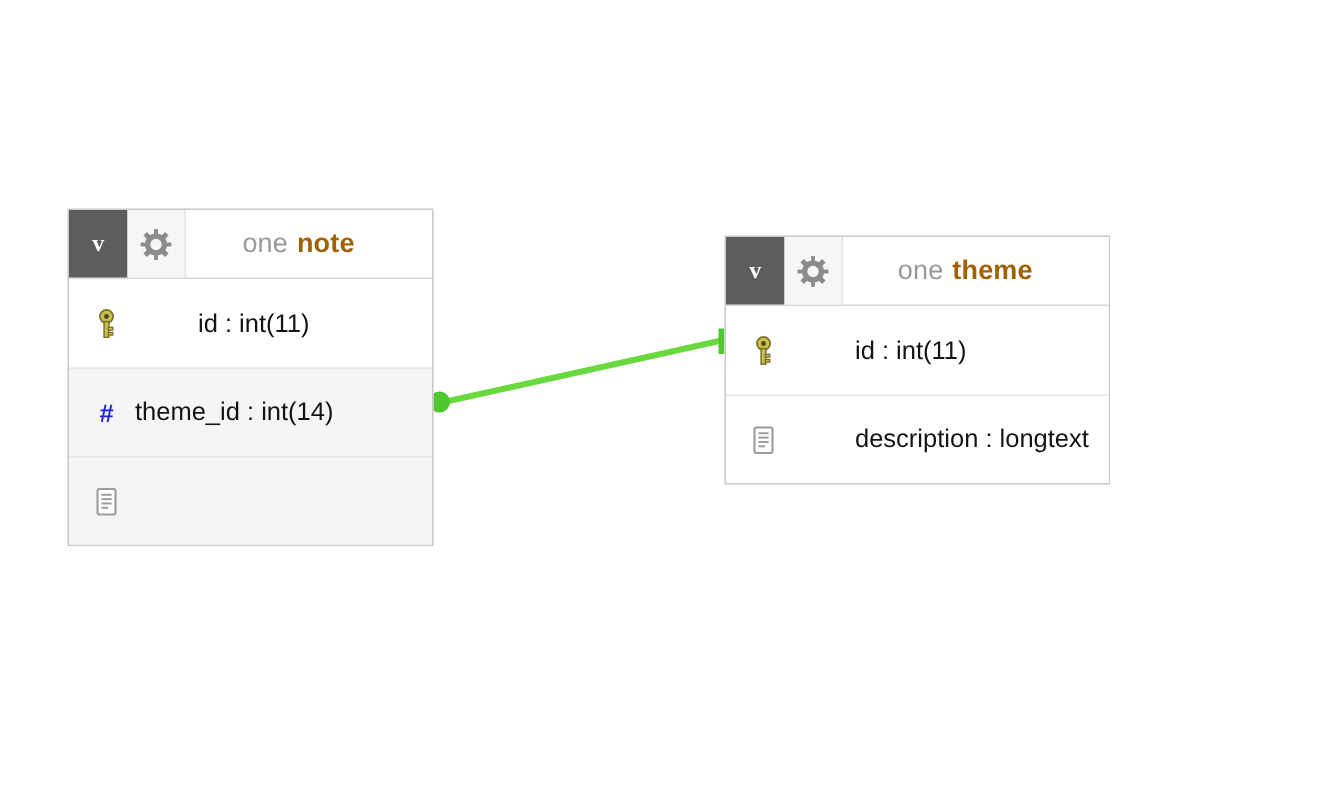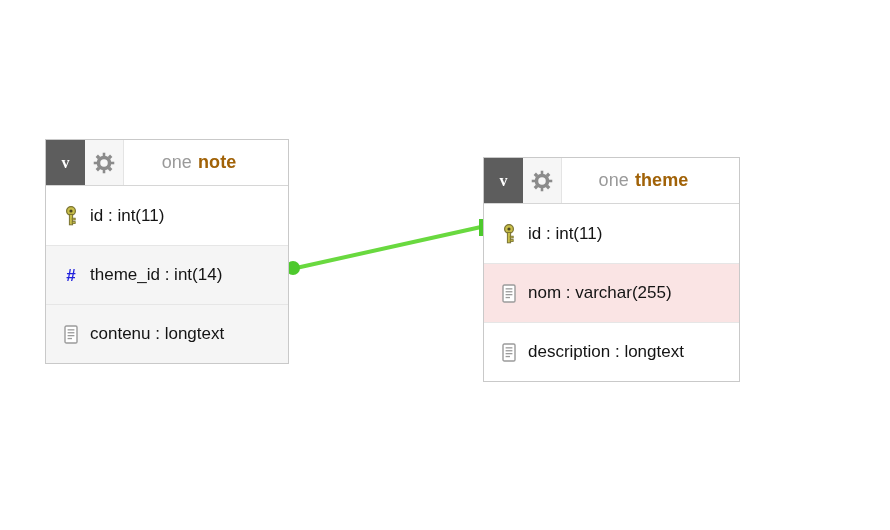--- a/index.html
+++ b/index.html
@@ -94,21 +94,21 @@
     height: 59px;
     padding-left: 13px;
     box-sizing: border-box;
     font-size: 17px;
     color: #141414;
     white-space: nowrap;
   }
   .attr-row + .attr-row {
     border-top: 1px solid #e6e6e6;
   }
-  .attr-row.bg-white  { background: #ffffff; }
+  .attr-row.bg-white  { background: #ffffff; gap: 42px; }
   .attr-row.bg-grey   { background: #f5f5f5; }
   .attr-row.bg-pink   { background: #fae4e4; }
 
   .attr-icon {
     width: 24px;
     min-width: 24px;
     height: 22px;
     display: flex;
     align-items: center;
     justify-content: center;
@@ -188,21 +188,20 @@
     <div class="attr-row bg-grey">
       <span class="attr-icon">
         <svg width="15" height="19" viewBox="0 0 15 19" aria-hidden="true">
           <rect x="1" y="1" width="12" height="17" rx="1.3" fill="#ffffff" stroke="#9b9b9b" stroke-width="1.4"></rect>
           <rect x="3.6" y="4.2" width="6.8" height="1.3" fill="#9b9b9b"></rect>
           <rect x="3.6" y="7.1" width="6.8" height="1.3" fill="#9b9b9b"></rect>
           <rect x="3.6" y="10" width="6.8" height="1.3" fill="#9b9b9b"></rect>
           <rect x="3.6" y="12.9" width="4.4" height="1.3" fill="#9b9b9b"></rect>
         </svg>
       </span>
-      <span class="attr-label">contenu : longtext</span>
     </div>
   </div>
 
   <div class="entity" style="left:483px; top:157px; width:257px;">
 
     <div class="entity-header">
       <div class="hdr-btn dark">
         <span>v</span>
       </div>
       <div class="hdr-btn light">
@@ -233,40 +232,28 @@
           <circle cx="7" cy="5" r="4.4" fill="#c9bf4a" stroke="#7a7331" stroke-width="1.2"></circle>
           <circle cx="7" cy="5" r="1.6" fill="#4a4620"></circle>
           <rect x="5.4" y="8.4" width="3.2" height="10.4" fill="#c9bf4a" stroke="#7a7331" stroke-width="1"></rect>
           <rect x="8.2" y="12.2" width="3" height="1.8" fill="#c9bf4a" stroke="#7a7331" stroke-width="0.9"></rect>
           <rect x="8.2" y="15.6" width="3" height="1.8" fill="#c9bf4a" stroke="#7a7331" stroke-width="0.9"></rect>
         </svg>
       </span>
       <span class="attr-label">id : int(11)</span>
     </div>
 
-    <div class="attr-row bg-pink">
+
+    <div class="attr-row bg-white">
       <span class="attr-icon">
         <svg width="15" height="19" viewBox="0 0 15 19" aria-hidden="true">
           <rect x="1" y="1" width="12" height="17" rx="1.3" fill="#ffffff" stroke="#9b9b9b" stroke-width="1.4"></rect>
           <rect x="3.6" y="4.2" width="6.8" height="1.3" fill="#9b9b9b"></rect>
           <rect x="3.6" y="7.1" width="6.8" height="1.3" fill="#9b9b9b"></rect>
           <rect x="3.6" y="10" width="6.8" height="1.3" fill="#9b9b9b"></rect>
           <rect x="3.6" y="12.9" width="4.4" height="1.3" fill="#9b9b9b"></rect>
         </svg>
       </span>
-      <span class="attr-label">nom : varchar(255)</span>
-    </div>
-
-    <div class="attr-row bg-white">
-      <span class="attr-icon">
-        <svg width="15" height="19" viewBox="0 0 15 19" aria-hidden="true">
-          <rect x="1" y="1" width="12" height="17" rx="1.3" fill="#ffffff" stroke="#9b9b9b" stroke-width="1.4"></rect>
-          <rect x="3.6" y="4.2" width="6.8" height="1.3" fill="#9b9b9b"></rect>
-          <rect x="3.6" y="7.1" width="6.8" height="1.3" fill="#9b9b9b"></rect>
-          <rect x="3.6" y="10" width="6.8" height="1.3" fill="#9b9b9b"></rect>
-          <rect x="3.6" y="12.9" width="4.4" height="1.3" fill="#9b9b9b"></rect>
-        </svg>
-      </span>
       <span class="attr-label">description : longtext</span>
     </div>
   </div>
 
 </div>
 
 </body></html>

